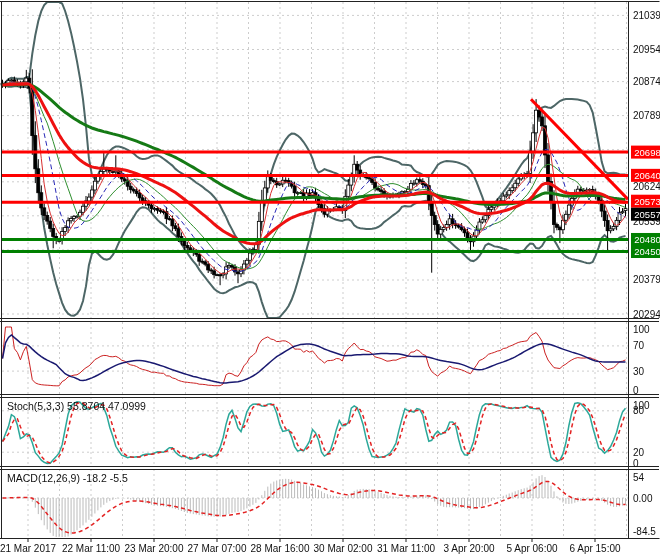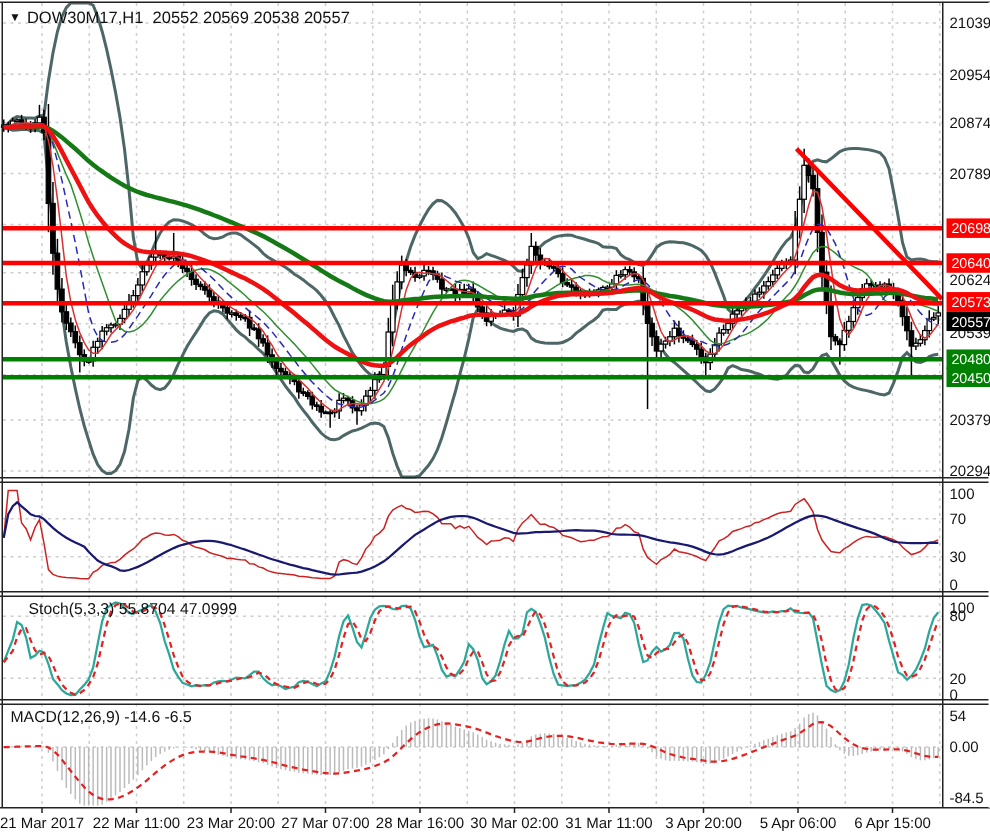--- a/index.html
+++ b/index.html
@@ -2,21 +2,21 @@
 <html><head>
 <meta charset="utf-8">
 <style>
   html,body{margin:0;padding:0;background:#fff;}
   #chart{position:relative;width:660px;height:560px;background:#fff;overflow:hidden;
          font-family:"Liberation Sans",sans-serif;-webkit-font-smoothing:none;}
   #plot{position:absolute;left:0;top:0;}
   .title-row{position:absolute;left:6px;top:6px;font-size:11px;color:#111;white-space:pre;}
   .title-row .tri{font-size:8px;position:relative;top:-1px;margin-right:4px;cursor:pointer;}
   .ind-header{position:absolute;left:7px;font-size:10.5px;color:#111;white-space:pre;}
-  #rsi-header{top:324px;} #stoch-header{top:400px;margin-left:12px;} #macd-header{top:472px;}
+  #rsi-header{top:324px;} #stoch-header{top:400px;} #macd-header{top:472px;}
 </style>
 </head>
 <body>
 
 <div id="chart">
   <svg id="plot" width="660" height="560">
       <rect x="0" y="0" width="660" height="560" fill="#ffffff"></rect>
       <path d="M28.0 2.0L28.0 318.0" fill="none" stroke="#cdcdcd" stroke-width="1" stroke-dasharray="2,3"></path>
       <path d="M59.5 2.0L59.5 318.0" fill="none" stroke="#cdcdcd" stroke-width="1" stroke-dasharray="2,3"></path>
       <path d="M91.0 2.0L91.0 318.0" fill="none" stroke="#cdcdcd" stroke-width="1" stroke-dasharray="2,3"></path>
@@ -816,16 +816,15 @@
       <text x="343" y="552" font-family="&quot;Liberation Sans&quot;,sans-serif" font-size="10" fill="#111111" text-anchor="middle">30 Mar 02:00</text>
       <path d="M406.0 538.5L406.0 542.0" fill="none" stroke="#222222" stroke-width="1"></path>
       <text x="406" y="552" font-family="&quot;Liberation Sans&quot;,sans-serif" font-size="10" fill="#111111" text-anchor="middle">31 Mar 11:00</text>
       <path d="M469.0 538.5L469.0 542.0" fill="none" stroke="#222222" stroke-width="1"></path>
       <text x="469" y="552" font-family="&quot;Liberation Sans&quot;,sans-serif" font-size="10" fill="#111111" text-anchor="middle">3 Apr 20:00</text>
       <path d="M532.0 538.5L532.0 542.0" fill="none" stroke="#222222" stroke-width="1"></path>
       <text x="532" y="552" font-family="&quot;Liberation Sans&quot;,sans-serif" font-size="10" fill="#111111" text-anchor="middle">5 Apr 06:00</text>
       <path d="M595.0 538.5L595.0 542.0" fill="none" stroke="#222222" stroke-width="1"></path>
       <text x="595" y="552" font-family="&quot;Liberation Sans&quot;,sans-serif" font-size="10" fill="#111111" text-anchor="middle">6 Apr 15:00</text>
     </svg>
-  <div class="title-row"><span class="tri">▼</span><span>DOW30M17,H1</span><span>&nbsp;&nbsp;<span>20552 20569 20538 20557</span></span></div>
   <div class="ind-header" id="stoch-header">Stoch(5,3,3) 55.8704 47.0999</div>
-  <div class="ind-header" id="macd-header">MACD(12,26,9) -14.6 -6.5</div>
+  <div class="ind-header" id="macd-header">MACD(12,26,9) -18.2 -5.5</div>
 </div>
 
 </body></html>

